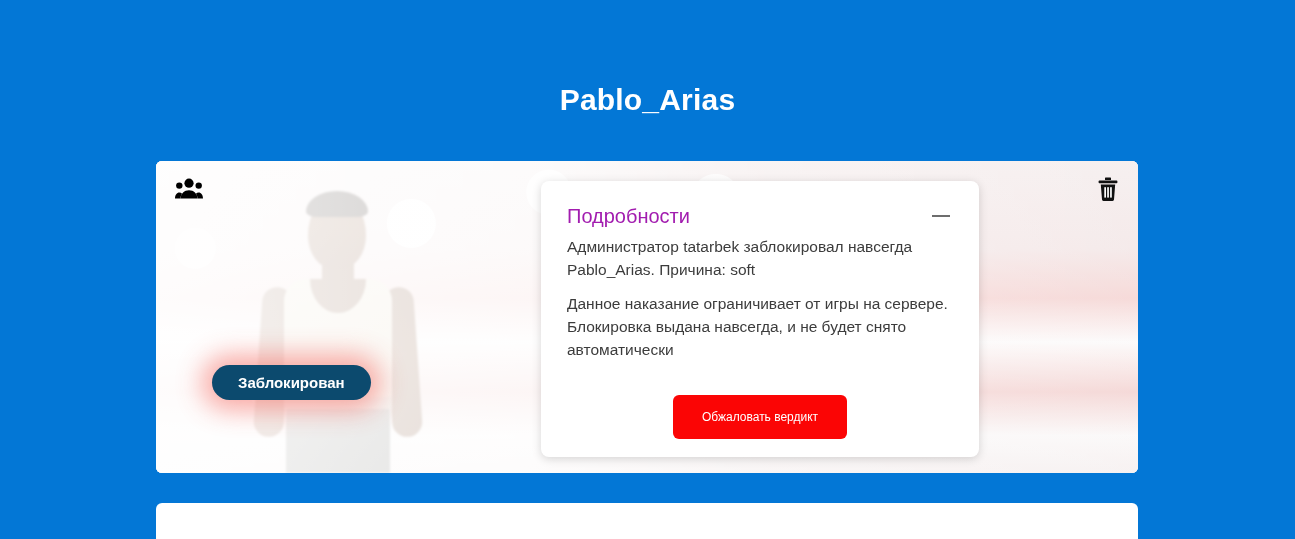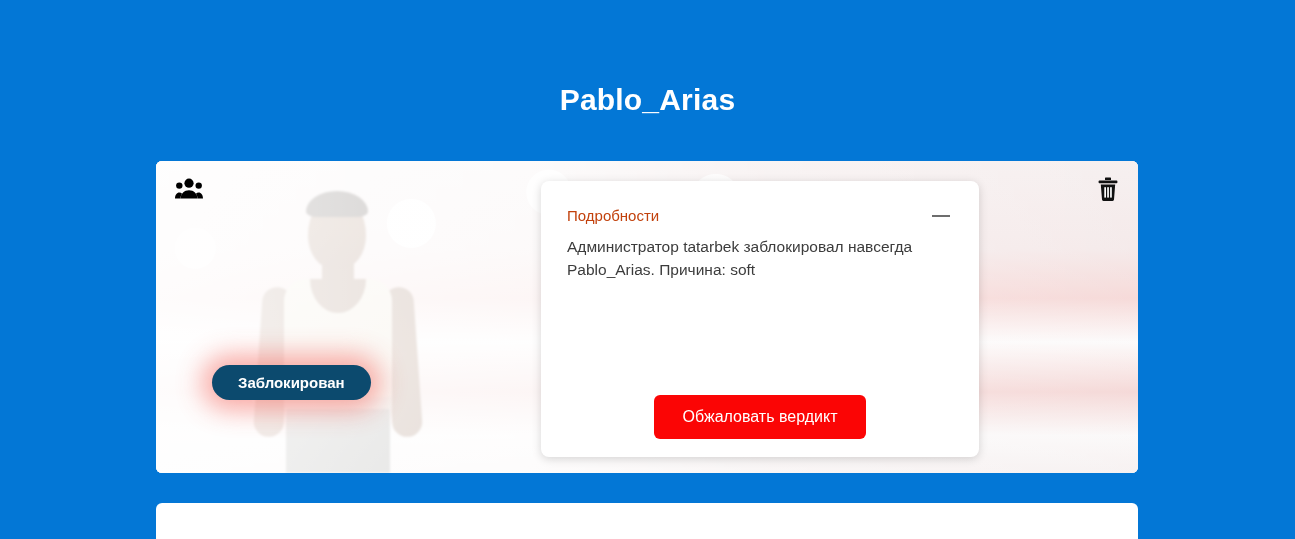--- a/index.html
+++ b/index.html
@@ -193,22 +193,22 @@
     padding: 22px 26px 20px 26px;
   }
 
   .details-head {
     display: flex;
     align-items: flex-start;
     justify-content: space-between;
   }
 
   .details-title {
-    font-size: 15px;
-    color: #c2410c;
+    font-size: 20px;
+    color: #a21caf;
     font-weight: normal;
     line-height: 26px;
   }
 
   .collapse-btn {
     width: 24px;
     height: 24px;
     position: relative;
     cursor: pointer;
   }
@@ -239,21 +239,21 @@
     display: flex;
     justify-content: center;
   }
 
   .appeal-btn {
     background: #fb0505;
     color: #ffffff;
     border: none;
     border-radius: 6px;
     font-family: inherit;
-    font-size: 16px;
+    font-size: 12px;
     padding: 13px 29px;
     cursor: pointer;
     line-height: 18px;
   }
 
   
   .second-card {
     position: absolute;
     left: 156px;
     top: 503px;
@@ -312,20 +312,21 @@
 
     <div class="details-panel">
 
       <div class="details-head">
         <div class="details-title">Подробности</div>
         <div class="collapse-btn"></div>
       </div>
 
       <div class="details-body">
         <p class="details-p">Администратор tatarbek заблокировал навсегда Pablo_Arias. Причина: soft</p>
+        <p class="details-p">Данное наказание ограничивает от игры на сервере. Блокировка выдана навсегда, и не будет снято автоматически</p>
       </div>
 
       <div class="appeal-wrap">
         <button class="appeal-btn">Обжаловать вердикт</button>
       </div>
 
     </div>
   </div>
 
   <div class="second-card"></div>

